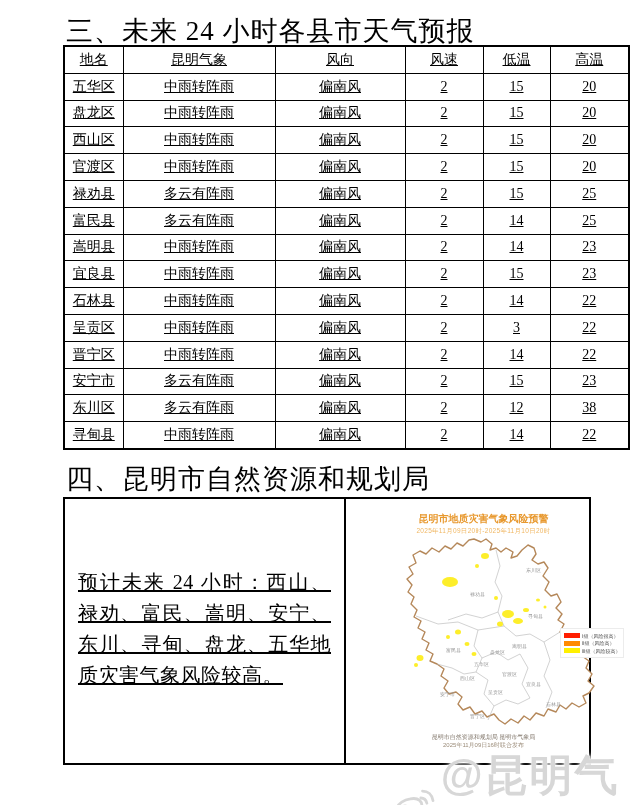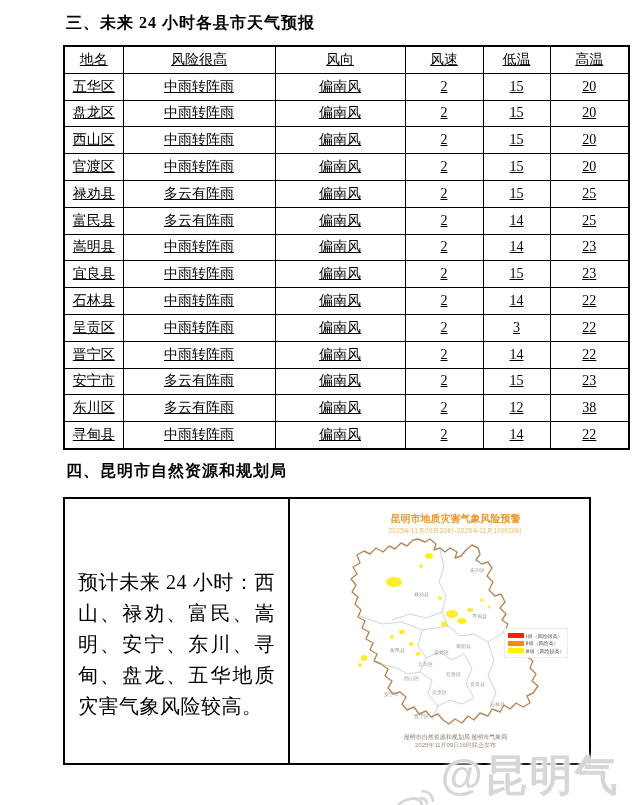--- a/index.html
+++ b/index.html
@@ -1,44 +1,44 @@
 <!DOCTYPE html>
 <html><head>
 <meta charset="utf-8">
 <style>
   html,body { margin:0; padding:0; }
   body {
     width:636px; height:805px; background:#ffffff; position:relative;
     font-family:"Liberation Serif","DejaVu Serif",serif; color:#000;
     overflow:hidden;
   }
-  .sec-title { position:absolute; left:66px; font-size:16px; font-weight:bold; letter-spacing:1px; }
+  .sec-title { position:absolute; left:66px; font-size:27px; font-weight:normal; letter-spacing:1px; }
   #title3 { top:13px; }
   #title4 { top:461px; }
 
   
   table.forecast {
     position:absolute; left:63px; top:45px; width:565px;
     border-collapse:collapse; table-layout:fixed; border:2px solid #000;text-decoration:underline;
   }
   table.forecast th, table.forecast td {
     border:1px solid #000; text-align:center; vertical-align:middle;
     font-size:14px; font-weight:normal; padding:0; height:25.8px;
     overflow:hidden; white-space:nowrap;
   }
 
   
   .warn-box {
     position:absolute; left:63px; top:497px; width:528px; height:268px;
     border:2px solid #000; box-sizing:border-box; display:flex; background:#fff;
   }
   .warn-text {
-    width:225px; box-sizing:border-box; border-right:2px solid #000;
+    width:281px; box-sizing:border-box; border-right:2px solid #000;
     padding:68px 13px 16px 13px; font-size:20px; line-height:31px;
-    text-align:justify; letter-spacing:0.5px;
+    text-align:justify; letter-spacing:0.5px;text-decoration:underline;
   }
   .warn-map { position:relative; flex:1; font-family:"Liberation Sans","DejaVu Sans",sans-serif;margin-left:32px; }
   .map-title { margin:13px 0 1px 0; text-align:center; font-size:10px; font-weight:bold; color:#e8992f; }
   .map-subtitle { text-align:center; font-size:6.5px; color:#f0b763; letter-spacing:0.3px; }
   svg.mapsvg { position:absolute; left:0; top:37px; width:243px; height:196px; }
   svg.mapsvg .outline { fill:#ffffff; stroke:#b5885a; stroke-width:1.4; stroke-linejoin:round; }
   svg.mapsvg .inner { fill:none; stroke:#b3b3b3; stroke-width:0.6; }
   svg.mapsvg .patch { fill:#fdee2a; stroke:none; }
   svg.mapsvg text { font-size:5px; fill:#9a9a9a; font-family:"Liberation Sans","DejaVu Sans",sans-serif; }
 
@@ -76,21 +76,21 @@
       <col style="width:59px">
         <col style="width:152px">
         <col style="width:130px">
       <col style="width:78px">
         <col style="width:67px">
         <col style="width:79px">
     </colgroup>
     <thead>
       <tr>
           <th>地名</th>
-          <th>风险很高</th>
+          <th>昆明气象</th>
           <th>风向</th>
           <th>风速</th>
           <th>低温</th>
           <th>高温</th>
         </tr>
     </thead>
     <tbody>
         <tr>
           <td>五华区</td>
           <td>中雨转阵雨</td>

